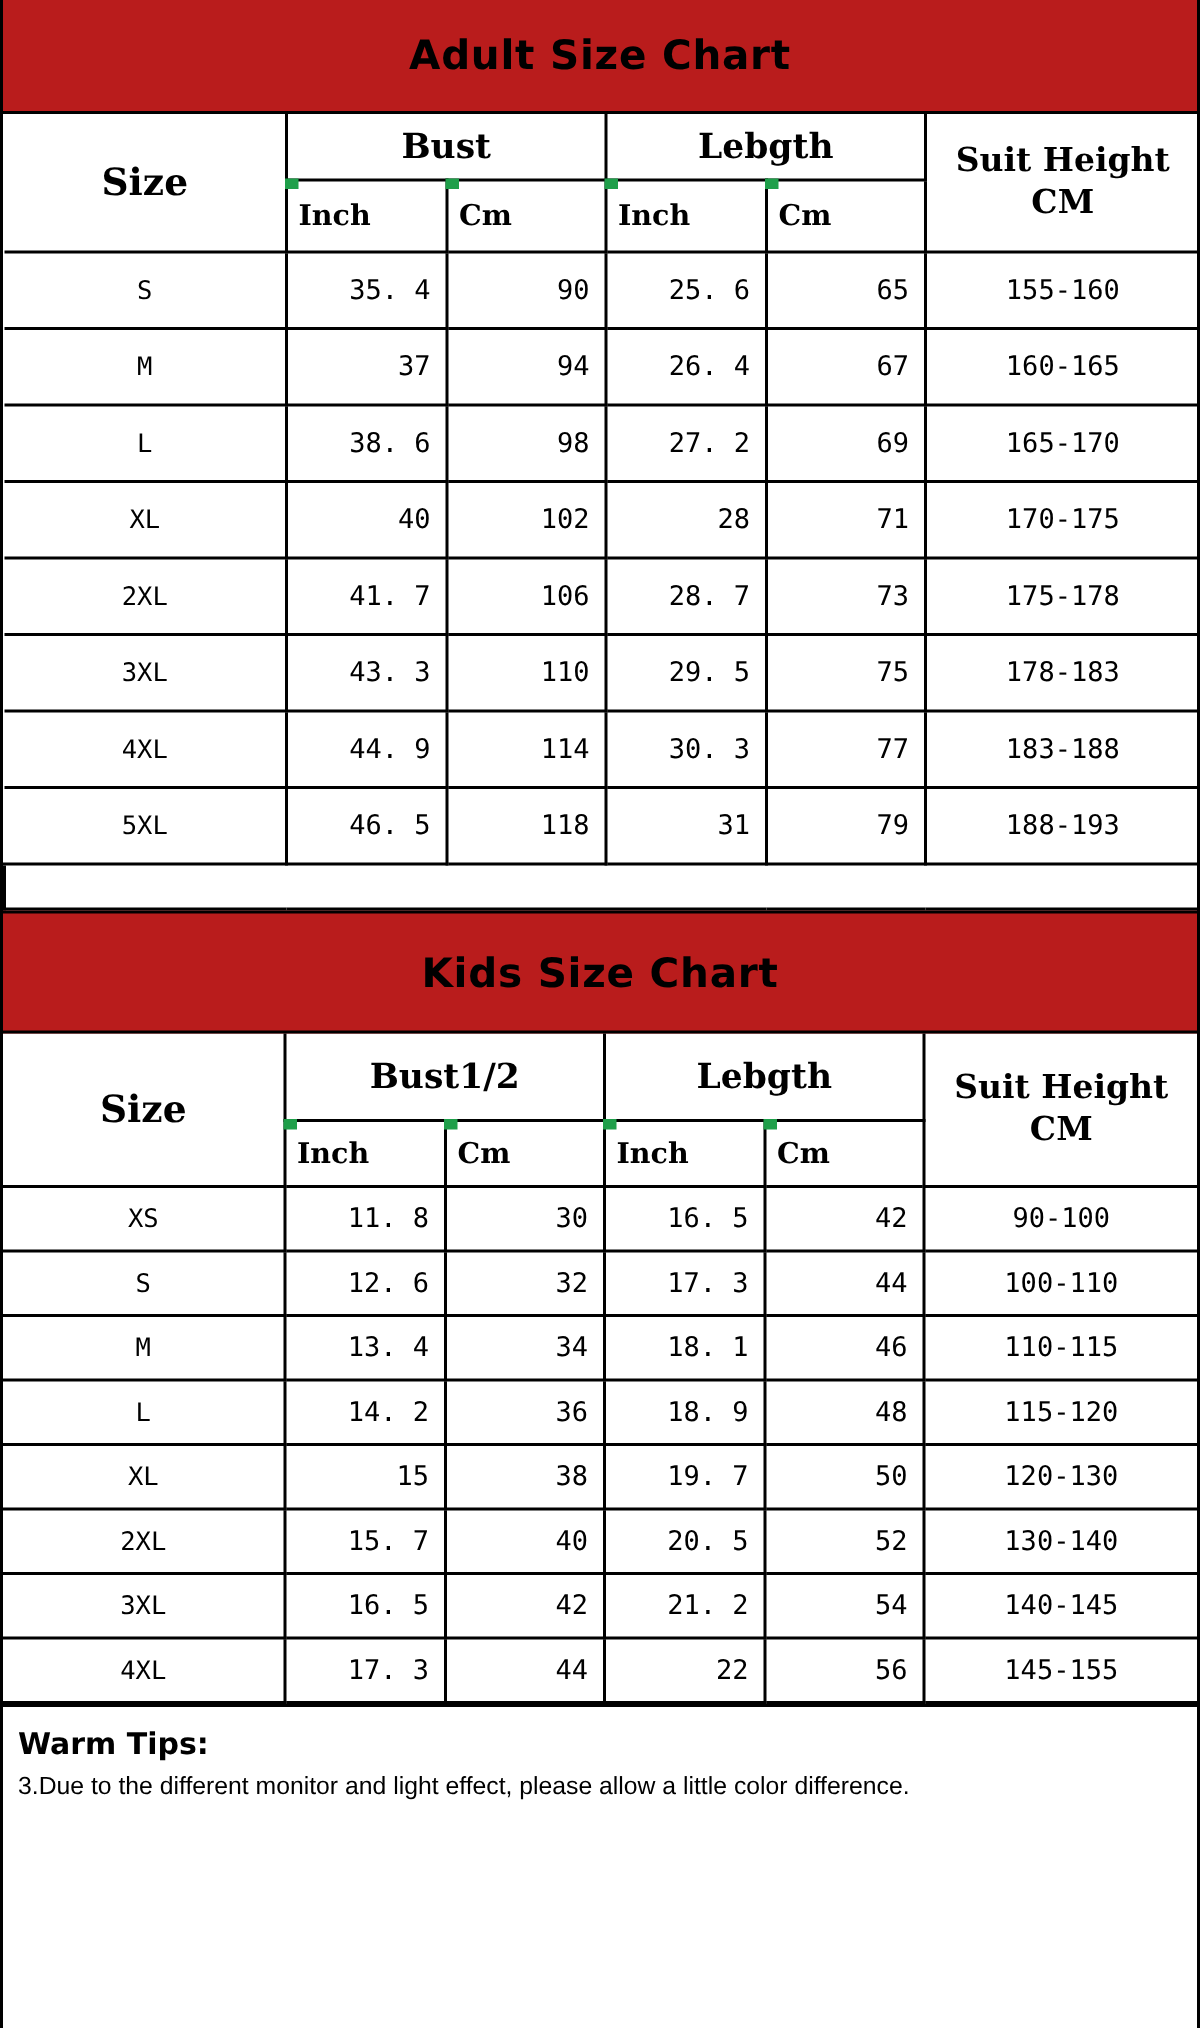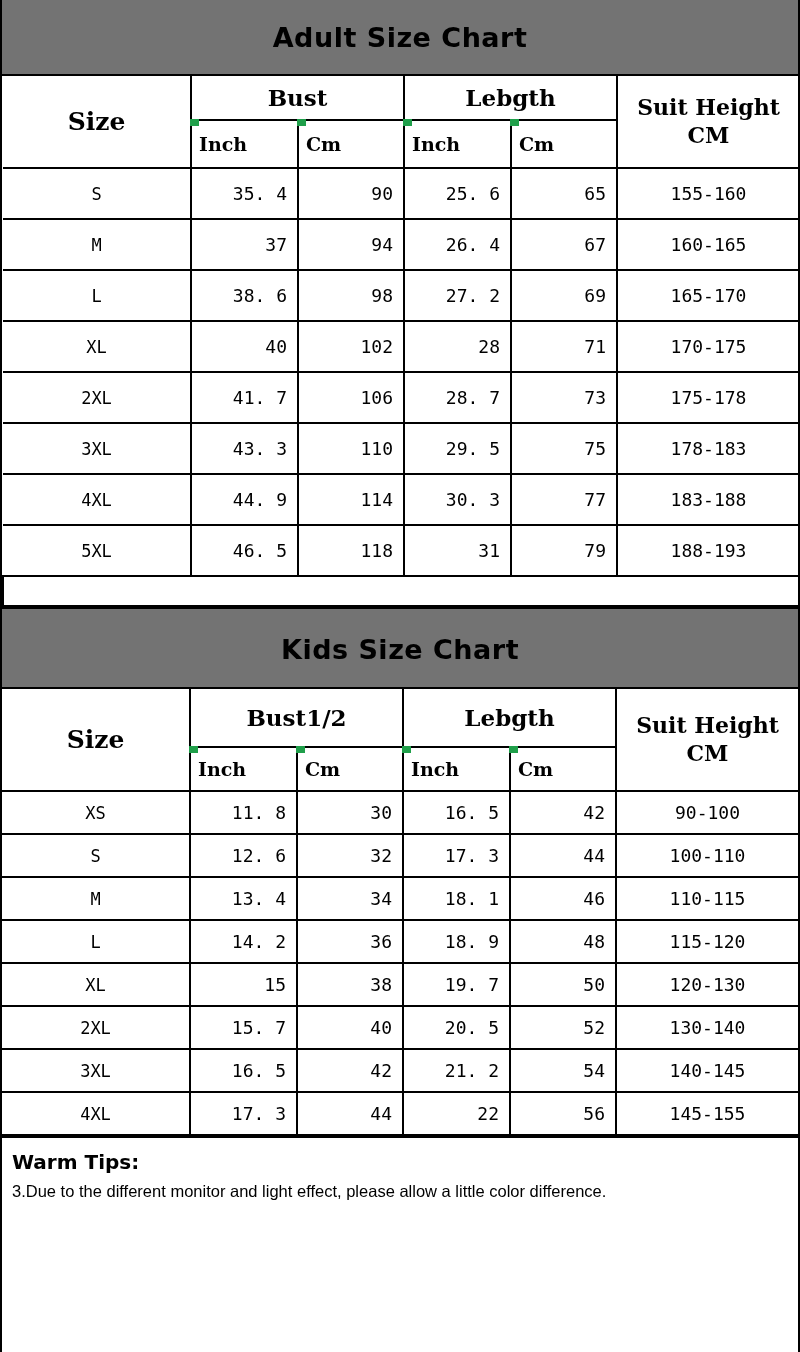--- a/index.html
+++ b/index.html
@@ -17,21 +17,21 @@
   }
   .page {
     width: 800px;
     height: 1352px;
     position: relative;
     border: 2px solid #000000;
     border-top: none;
     border-bottom: none;
   }
   .section-title {
-    background: #737373;
+    background: #b91c1c;
     text-align: center;
     font-family: "DejaVu Sans", sans-serif;
     font-weight: bold;
     font-size: 27px;
     letter-spacing: 0.5px;
     height: 76px;
     line-height: 76px;
     border-bottom: 2px solid #000000;
   }
   .title-kids {

